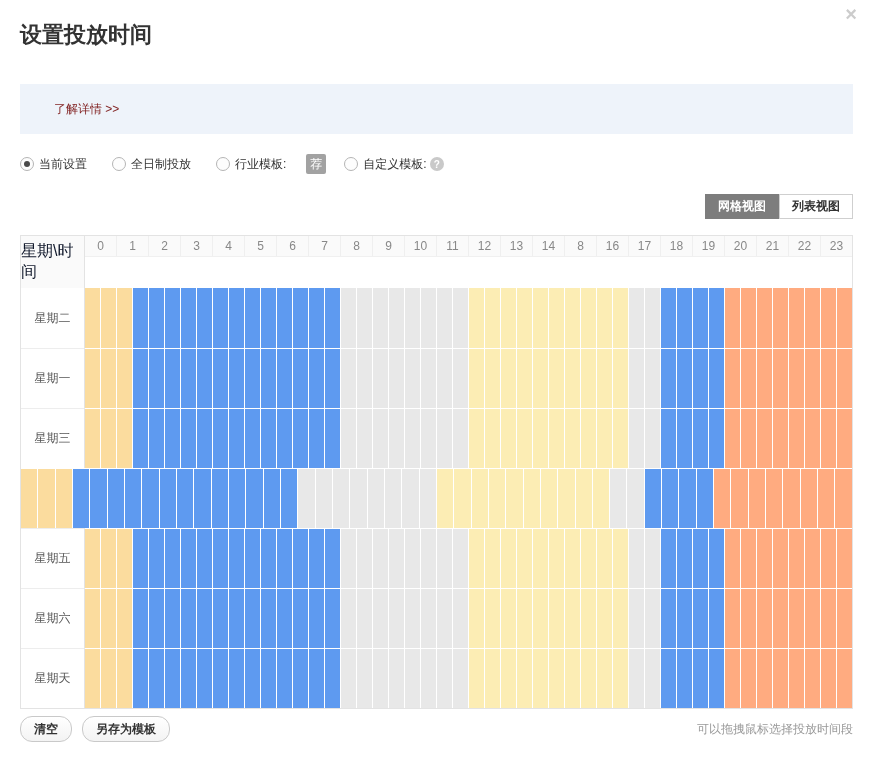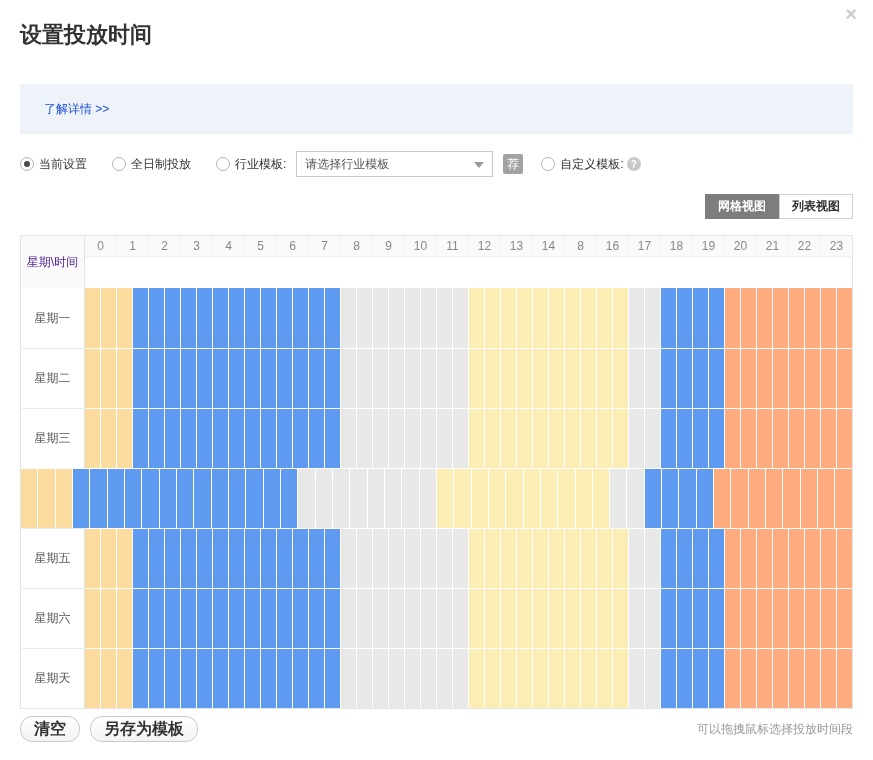--- a/index.html
+++ b/index.html
@@ -6,21 +6,21 @@
   html,body { width: 873px; height: 760px; background: #fff; overflow: hidden;
               font-family: "Liberation Sans", sans-serif; position: relative; }
 
   .close-x { position: absolute; top: 4px; right: 16px; font-size: 20px; font-weight: bold;
              color: #ccc; cursor: pointer; line-height: 20px; }
 
   h1.title { margin: 22px 0 0 20px; font-size: 22px; font-weight: bold; color: #333; line-height: 26px; }
 
   .banner { margin: 36px 20px 0 20px; height: 50px; background: #eef3fa;
             display: flex; align-items: center; padding-left: 20px; font-size: 12px; color: #8a8a8a; }
-  .banner a { color: #1d4ed8; text-decoration: none; margin-left: 4px; }
+  .banner a { color: #7f1d1d; text-decoration: none; margin-left: 14px; }
 
   .options { margin: 17px 0 0 20px; display: flex; align-items: center; height: 26px; font-size: 12px; color: #333; }
   .radio-item { display: flex; align-items: center; cursor: pointer; }
   .radio-circle { width: 14px; height: 14px; border-radius: 50%; border: 1px solid #b5b5b5;
                   background: #fdfdfd; margin-right: 5px; position: relative; flex: none; }
   .radio-circle.checked::after { content: ""; position: absolute; left: 3px; top: 3px;
                   width: 6px; height: 6px; border-radius: 50%; background: #4a4a4a; }
   .select-box { width: 197px; height: 26px; border: 1px solid #c9c9c9; background: #fff;
                 display: flex; align-items: center; padding: 0 22px 0 8px; position: relative;
                 font-size: 12px; color: #555; cursor: pointer; }
@@ -37,21 +37,21 @@
   .view-toggle { margin: 17px 20px 0 0; display: flex; justify-content: flex-end; }
   .view-toggle .vbtn { height: 25px; padding: 4px 12px; font-size: 12px; font-weight: bold;
                        border: 1px solid #cfcfcf; background: #fff; color: #333; cursor: pointer;
                        display: flex; align-items: center; }
   .view-toggle .vbtn.active { background: #7d7d7d; border-color: #7d7d7d; color: #fff; }
 
   .sched { margin: 16px 20px 0 20px; border: 1px solid #e3e3e3; width: 833px; }
   .sched-head { display: flex; }
   .corner { width: 64px; background: #fafafa; border-right: 1px solid #e3e3e3;
             display: flex; align-items: center; justify-content: center;
-            font-size: 12px; color: #4c1d95; height: 52px; }
+            font-size: 16px; color: #0f172a; height: 52px; }
   .head-right { flex: 1; }
   .group-row { display: flex; height: 31px; background: #fafafa; border-bottom: 1px solid #f0f0f0; }
   .group-cell { flex: 1; display: flex; align-items: center; justify-content: center;
                 font-size: 13px; font-weight: bold; color: #444; }
   .group-cell + .group-cell { border-left: 1px solid #e6e6e6; }
   .hour-row { display: flex; height: 21px; background: #fafafa; border-bottom: 1px solid #f0f0f0; }
   .hour-cell { flex: 1; display: flex; align-items: center; justify-content: center;
                font-size: 12px; color: #888; }
   .hour-cell + .hour-cell { border-left: 1px solid #efefef; }
 
@@ -60,21 +60,21 @@
                display: flex; align-items: center; justify-content: center;
                font-size: 12px; color: #555; }
   .cells { flex: 1; display: flex; gap: 1px; background: #fff; height: 60px; }
   .day-row + .day-row .day-label { border-top: 1px solid #ededed; }
   .day-row + .day-row .cells { border-top: 1px solid #fff; }
   .slot { flex: 1; cursor: pointer; }
 
   .footer { margin: 7px 20px 0 20px; display: flex; align-items: center; justify-content: space-between; }
   .footer .btns { display: flex; gap: 10px; }
   .fbtn { height: 26px; padding: 0 13px; border: 1px solid #c9c9c9; border-radius: 12px;
-          background: linear-gradient(#ffffff, #f3f3f3); font-size: 16px; font-weight: bold;
+          background: linear-gradient(#ffffff, #f3f3f3); font-size: 12px; font-weight: bold;
           color: #333; cursor: pointer; font-family: "Liberation Sans", sans-serif; }
   .hint { font-size: 12px; color: #999; }
 </style>
 </head>
 <body>
 
 <span class="close-x">×</span>
 
 <h1 class="title">设置投放时间</h1>
 
@@ -91,24 +91,20 @@
   <div class="radio-item">
     <span class="radio-circle"></span>
     <span>全日制投放</span>
   </div>
   <div class="sp25"></div>
   <div class="radio-item">
     <span class="radio-circle"></span>
     <span>行业模板:</span>
   </div>
   <div class="sp10"></div>
-  <div class="select-box">
-    <span>请选择行业模板</span>
-    <span class="arrow"></span>
-  </div>
   <div class="sp10"></div>
   <span class="rec-badge">荐</span>
   <div class="sp18"></div>
   <div class="radio-item">
     <span class="radio-circle"></span>
     <span>自定义模板:</span>
   </div>
   <span class="help-circle">?</span>
   <div class="sp10"></div>
 </div>
@@ -145,74 +141,74 @@
           <div class="hour-cell">19</div>
           <div class="hour-cell">20</div>
           <div class="hour-cell">21</div>
           <div class="hour-cell">22</div>
           <div class="hour-cell">23</div>
         </div>
     </div>
   </div>
   <div class="sched-body">
       <div class="day-row">
+        <div class="day-label">星期二</div>
+        <div class="cells">
+          <div class="slot" style="background: rgb(251, 220, 158);"></div>
+          <div class="slot" style="background: rgb(251, 220, 158);"></div>
+          <div class="slot" style="background: rgb(251, 220, 158);"></div>
+          <div class="slot" style="background: rgb(94, 154, 240);"></div>
+          <div class="slot" style="background: rgb(94, 154, 240);"></div>
+          <div class="slot" style="background: rgb(94, 154, 240);"></div>
+          <div class="slot" style="background: rgb(94, 154, 240);"></div>
+          <div class="slot" style="background: rgb(94, 154, 240);"></div>
+          <div class="slot" style="background: rgb(94, 154, 240);"></div>
+          <div class="slot" style="background: rgb(94, 154, 240);"></div>
+          <div class="slot" style="background: rgb(94, 154, 240);"></div>
+          <div class="slot" style="background: rgb(94, 154, 240);"></div>
+          <div class="slot" style="background: rgb(94, 154, 240);"></div>
+          <div class="slot" style="background: rgb(94, 154, 240);"></div>
+          <div class="slot" style="background: rgb(94, 154, 240);"></div>
+          <div class="slot" style="background: rgb(94, 154, 240);"></div>
+          <div class="slot" style="background: rgb(232, 232, 232);"></div>
+          <div class="slot" style="background: rgb(232, 232, 232);"></div>
+          <div class="slot" style="background: rgb(232, 232, 232);"></div>
+          <div class="slot" style="background: rgb(232, 232, 232);"></div>
+          <div class="slot" style="background: rgb(232, 232, 232);"></div>
+          <div class="slot" style="background: rgb(232, 232, 232);"></div>
+          <div class="slot" style="background: rgb(232, 232, 232);"></div>
+          <div class="slot" style="background: rgb(232, 232, 232);"></div>
+          <div class="slot" style="background: rgb(252, 237, 180);"></div>
+          <div class="slot" style="background: rgb(252, 237, 180);"></div>
+          <div class="slot" style="background: rgb(252, 237, 180);"></div>
+          <div class="slot" style="background: rgb(252, 237, 180);"></div>
+          <div class="slot" style="background: rgb(252, 237, 180);"></div>
+          <div class="slot" style="background: rgb(252, 237, 180);"></div>
+          <div class="slot" style="background: rgb(252, 237, 180);"></div>
+          <div class="slot" style="background: rgb(252, 237, 180);"></div>
+          <div class="slot" style="background: rgb(252, 237, 180);"></div>
+          <div class="slot" style="background: rgb(252, 237, 180);"></div>
+          <div class="slot" style="background: rgb(232, 232, 232);"></div>
+          <div class="slot" style="background: rgb(232, 232, 232);"></div>
+          <div class="slot" style="background: rgb(94, 154, 240);"></div>
+          <div class="slot" style="background: rgb(94, 154, 240);"></div>
+          <div class="slot" style="background: rgb(94, 154, 240);"></div>
+          <div class="slot" style="background: rgb(94, 154, 240);"></div>
+          <div class="slot" style="background: rgb(255, 171, 128);"></div>
+          <div class="slot" style="background: rgb(255, 171, 128);"></div>
+          <div class="slot" style="background: rgb(255, 171, 128);"></div>
+          <div class="slot" style="background: rgb(255, 171, 128);"></div>
+          <div class="slot" style="background: rgb(255, 171, 128);"></div>
+          <div class="slot" style="background: rgb(255, 171, 128);"></div>
+          <div class="slot" style="background: rgb(255, 171, 128);"></div>
+          <div class="slot" style="background: rgb(255, 171, 128);"></div>
+        </div>
+      </div>
+      <div class="day-row">
         <div class="day-label">星期一</div>
-        <div class="cells">
-          <div class="slot" style="background: rgb(251, 220, 158);"></div>
-          <div class="slot" style="background: rgb(251, 220, 158);"></div>
-          <div class="slot" style="background: rgb(251, 220, 158);"></div>
-          <div class="slot" style="background: rgb(94, 154, 240);"></div>
-          <div class="slot" style="background: rgb(94, 154, 240);"></div>
-          <div class="slot" style="background: rgb(94, 154, 240);"></div>
-          <div class="slot" style="background: rgb(94, 154, 240);"></div>
-          <div class="slot" style="background: rgb(94, 154, 240);"></div>
-          <div class="slot" style="background: rgb(94, 154, 240);"></div>
-          <div class="slot" style="background: rgb(94, 154, 240);"></div>
-          <div class="slot" style="background: rgb(94, 154, 240);"></div>
-          <div class="slot" style="background: rgb(94, 154, 240);"></div>
-          <div class="slot" style="background: rgb(94, 154, 240);"></div>
-          <div class="slot" style="background: rgb(94, 154, 240);"></div>
-          <div class="slot" style="background: rgb(94, 154, 240);"></div>
-          <div class="slot" style="background: rgb(94, 154, 240);"></div>
-          <div class="slot" style="background: rgb(232, 232, 232);"></div>
-          <div class="slot" style="background: rgb(232, 232, 232);"></div>
-          <div class="slot" style="background: rgb(232, 232, 232);"></div>
-          <div class="slot" style="background: rgb(232, 232, 232);"></div>
-          <div class="slot" style="background: rgb(232, 232, 232);"></div>
-          <div class="slot" style="background: rgb(232, 232, 232);"></div>
-          <div class="slot" style="background: rgb(232, 232, 232);"></div>
-          <div class="slot" style="background: rgb(232, 232, 232);"></div>
-          <div class="slot" style="background: rgb(252, 237, 180);"></div>
-          <div class="slot" style="background: rgb(252, 237, 180);"></div>
-          <div class="slot" style="background: rgb(252, 237, 180);"></div>
-          <div class="slot" style="background: rgb(252, 237, 180);"></div>
-          <div class="slot" style="background: rgb(252, 237, 180);"></div>
-          <div class="slot" style="background: rgb(252, 237, 180);"></div>
-          <div class="slot" style="background: rgb(252, 237, 180);"></div>
-          <div class="slot" style="background: rgb(252, 237, 180);"></div>
-          <div class="slot" style="background: rgb(252, 237, 180);"></div>
-          <div class="slot" style="background: rgb(252, 237, 180);"></div>
-          <div class="slot" style="background: rgb(232, 232, 232);"></div>
-          <div class="slot" style="background: rgb(232, 232, 232);"></div>
-          <div class="slot" style="background: rgb(94, 154, 240);"></div>
-          <div class="slot" style="background: rgb(94, 154, 240);"></div>
-          <div class="slot" style="background: rgb(94, 154, 240);"></div>
-          <div class="slot" style="background: rgb(94, 154, 240);"></div>
-          <div class="slot" style="background: rgb(255, 171, 128);"></div>
-          <div class="slot" style="background: rgb(255, 171, 128);"></div>
-          <div class="slot" style="background: rgb(255, 171, 128);"></div>
-          <div class="slot" style="background: rgb(255, 171, 128);"></div>
-          <div class="slot" style="background: rgb(255, 171, 128);"></div>
-          <div class="slot" style="background: rgb(255, 171, 128);"></div>
-          <div class="slot" style="background: rgb(255, 171, 128);"></div>
-          <div class="slot" style="background: rgb(255, 171, 128);"></div>
-        </div>
-      </div>
-      <div class="day-row">
-        <div class="day-label">星期二</div>
         <div class="cells">
           <div class="slot" style="background: rgb(251, 220, 158);"></div>
           <div class="slot" style="background: rgb(251, 220, 158);"></div>
           <div class="slot" style="background: rgb(251, 220, 158);"></div>
           <div class="slot" style="background: rgb(94, 154, 240);"></div>
           <div class="slot" style="background: rgb(94, 154, 240);"></div>
           <div class="slot" style="background: rgb(94, 154, 240);"></div>
           <div class="slot" style="background: rgb(94, 154, 240);"></div>
           <div class="slot" style="background: rgb(94, 154, 240);"></div>
           <div class="slot" style="background: rgb(94, 154, 240);"></div>

